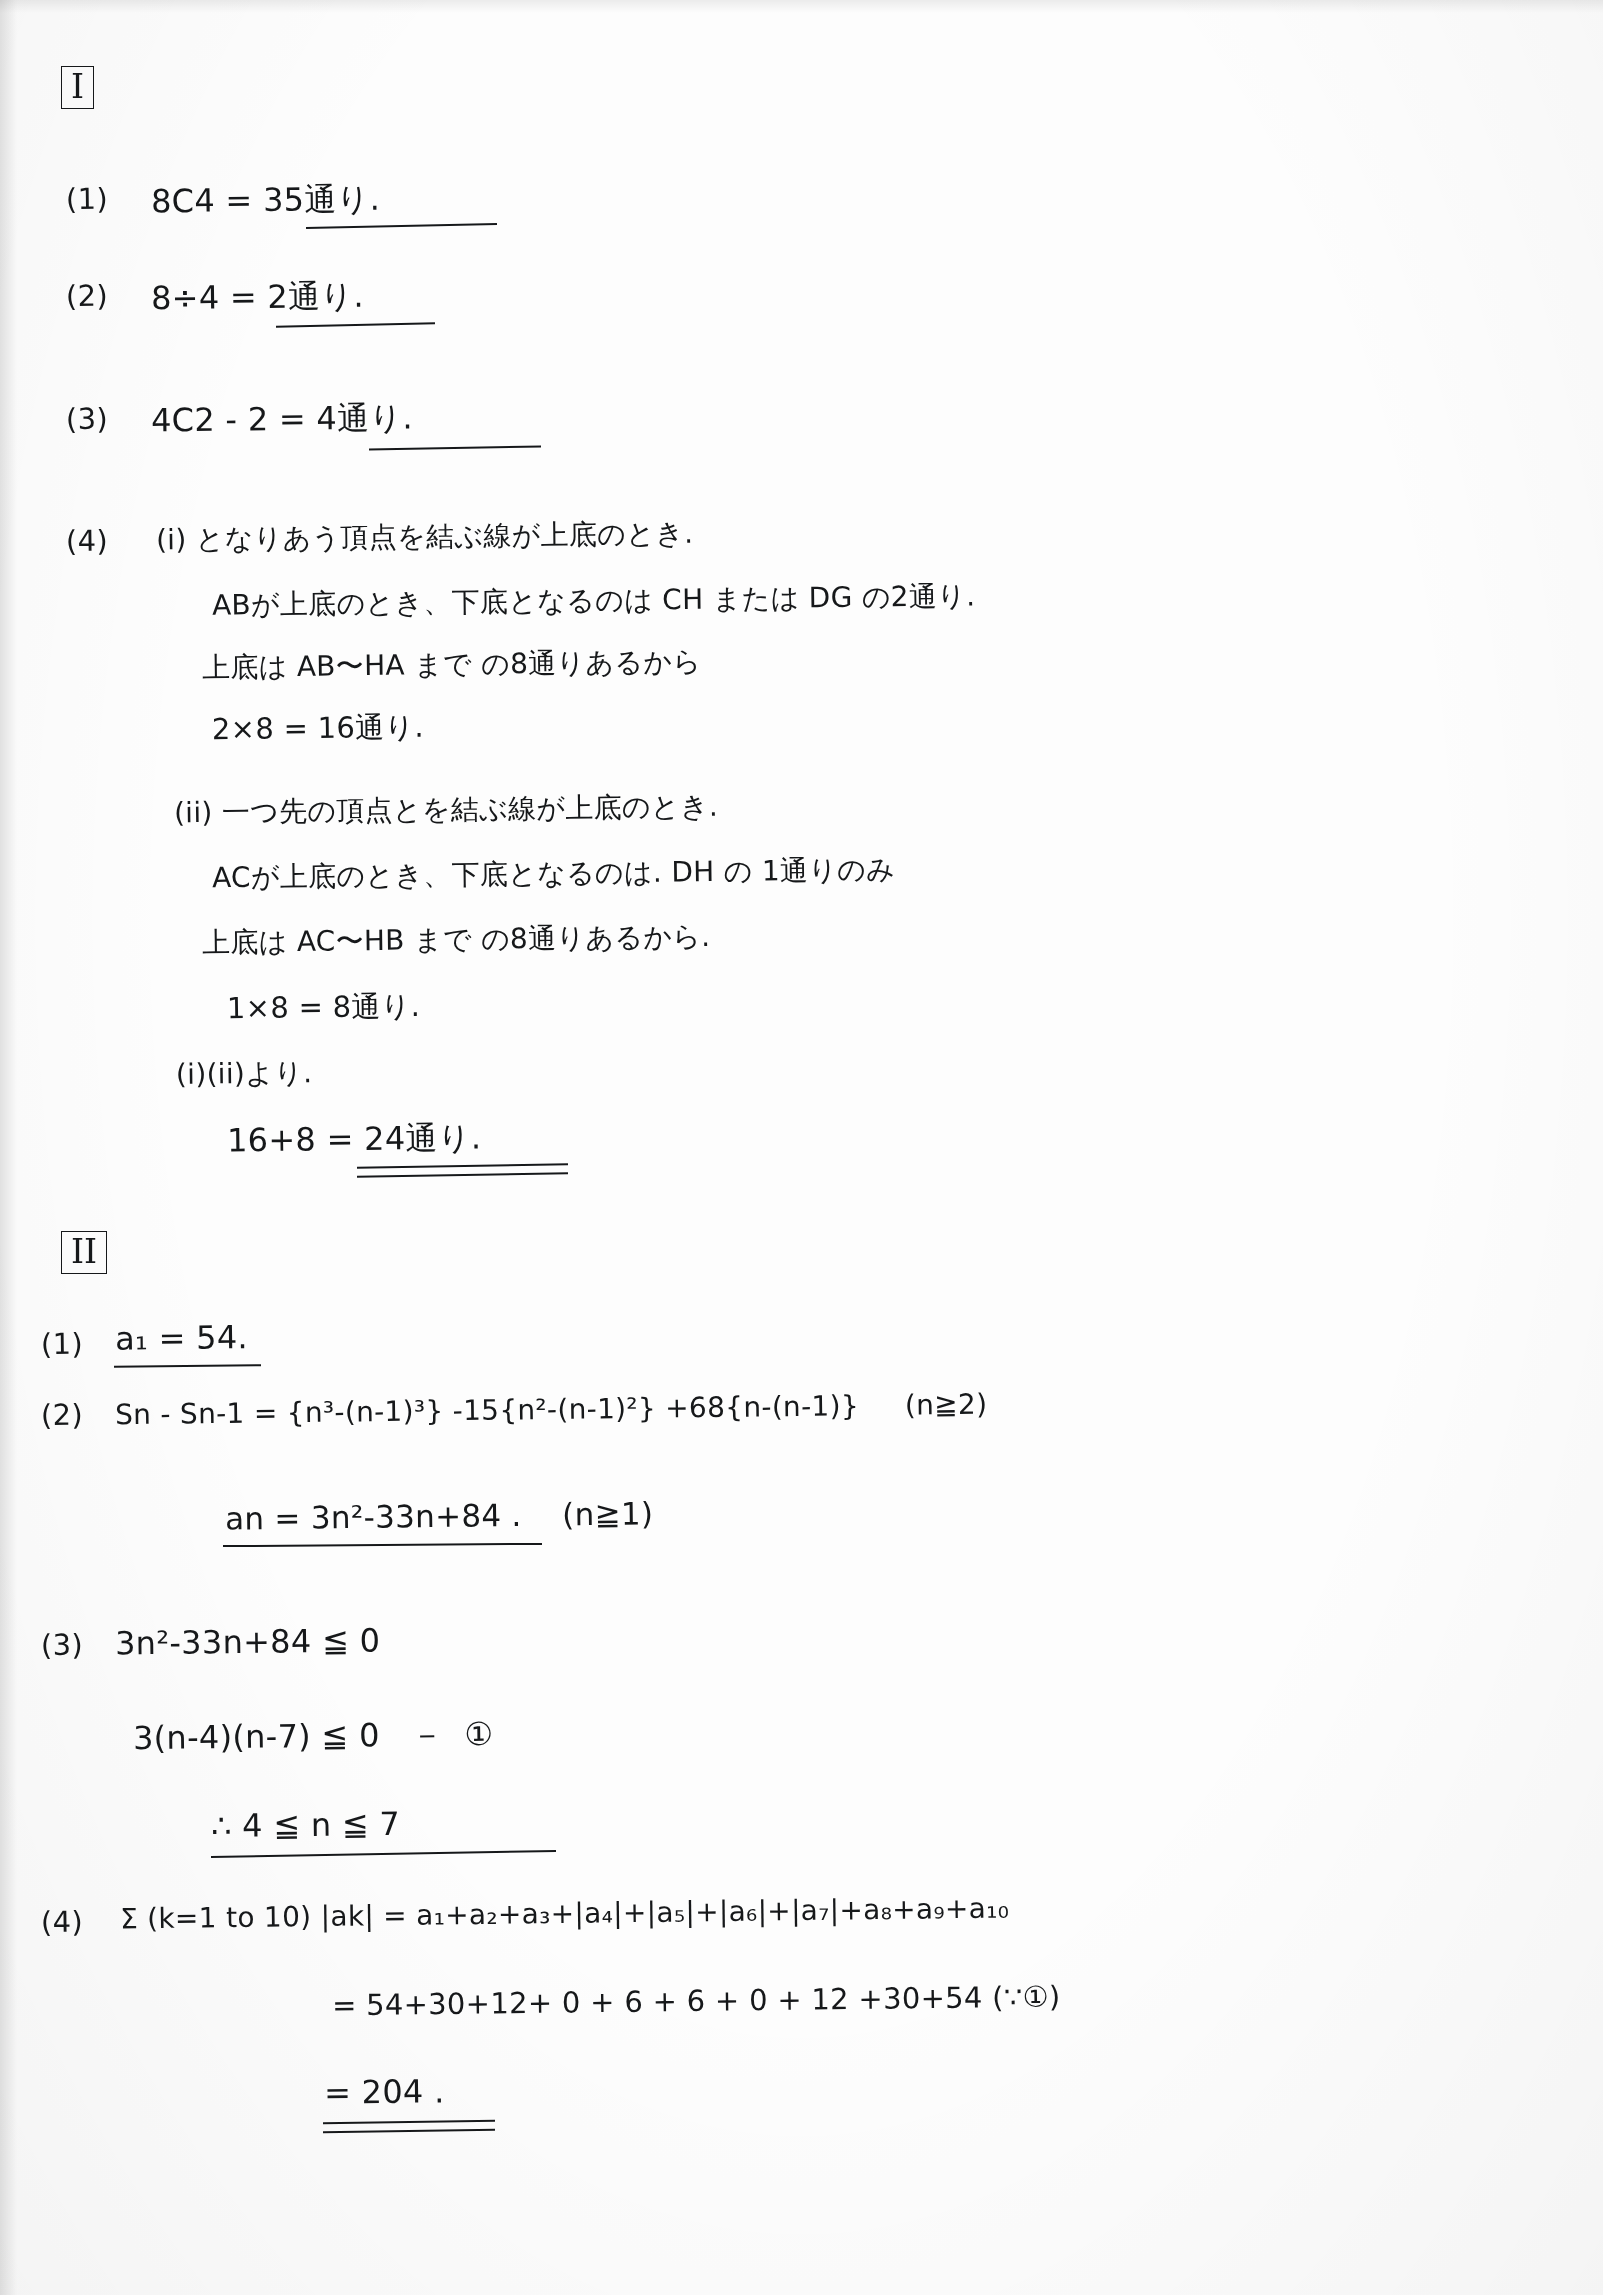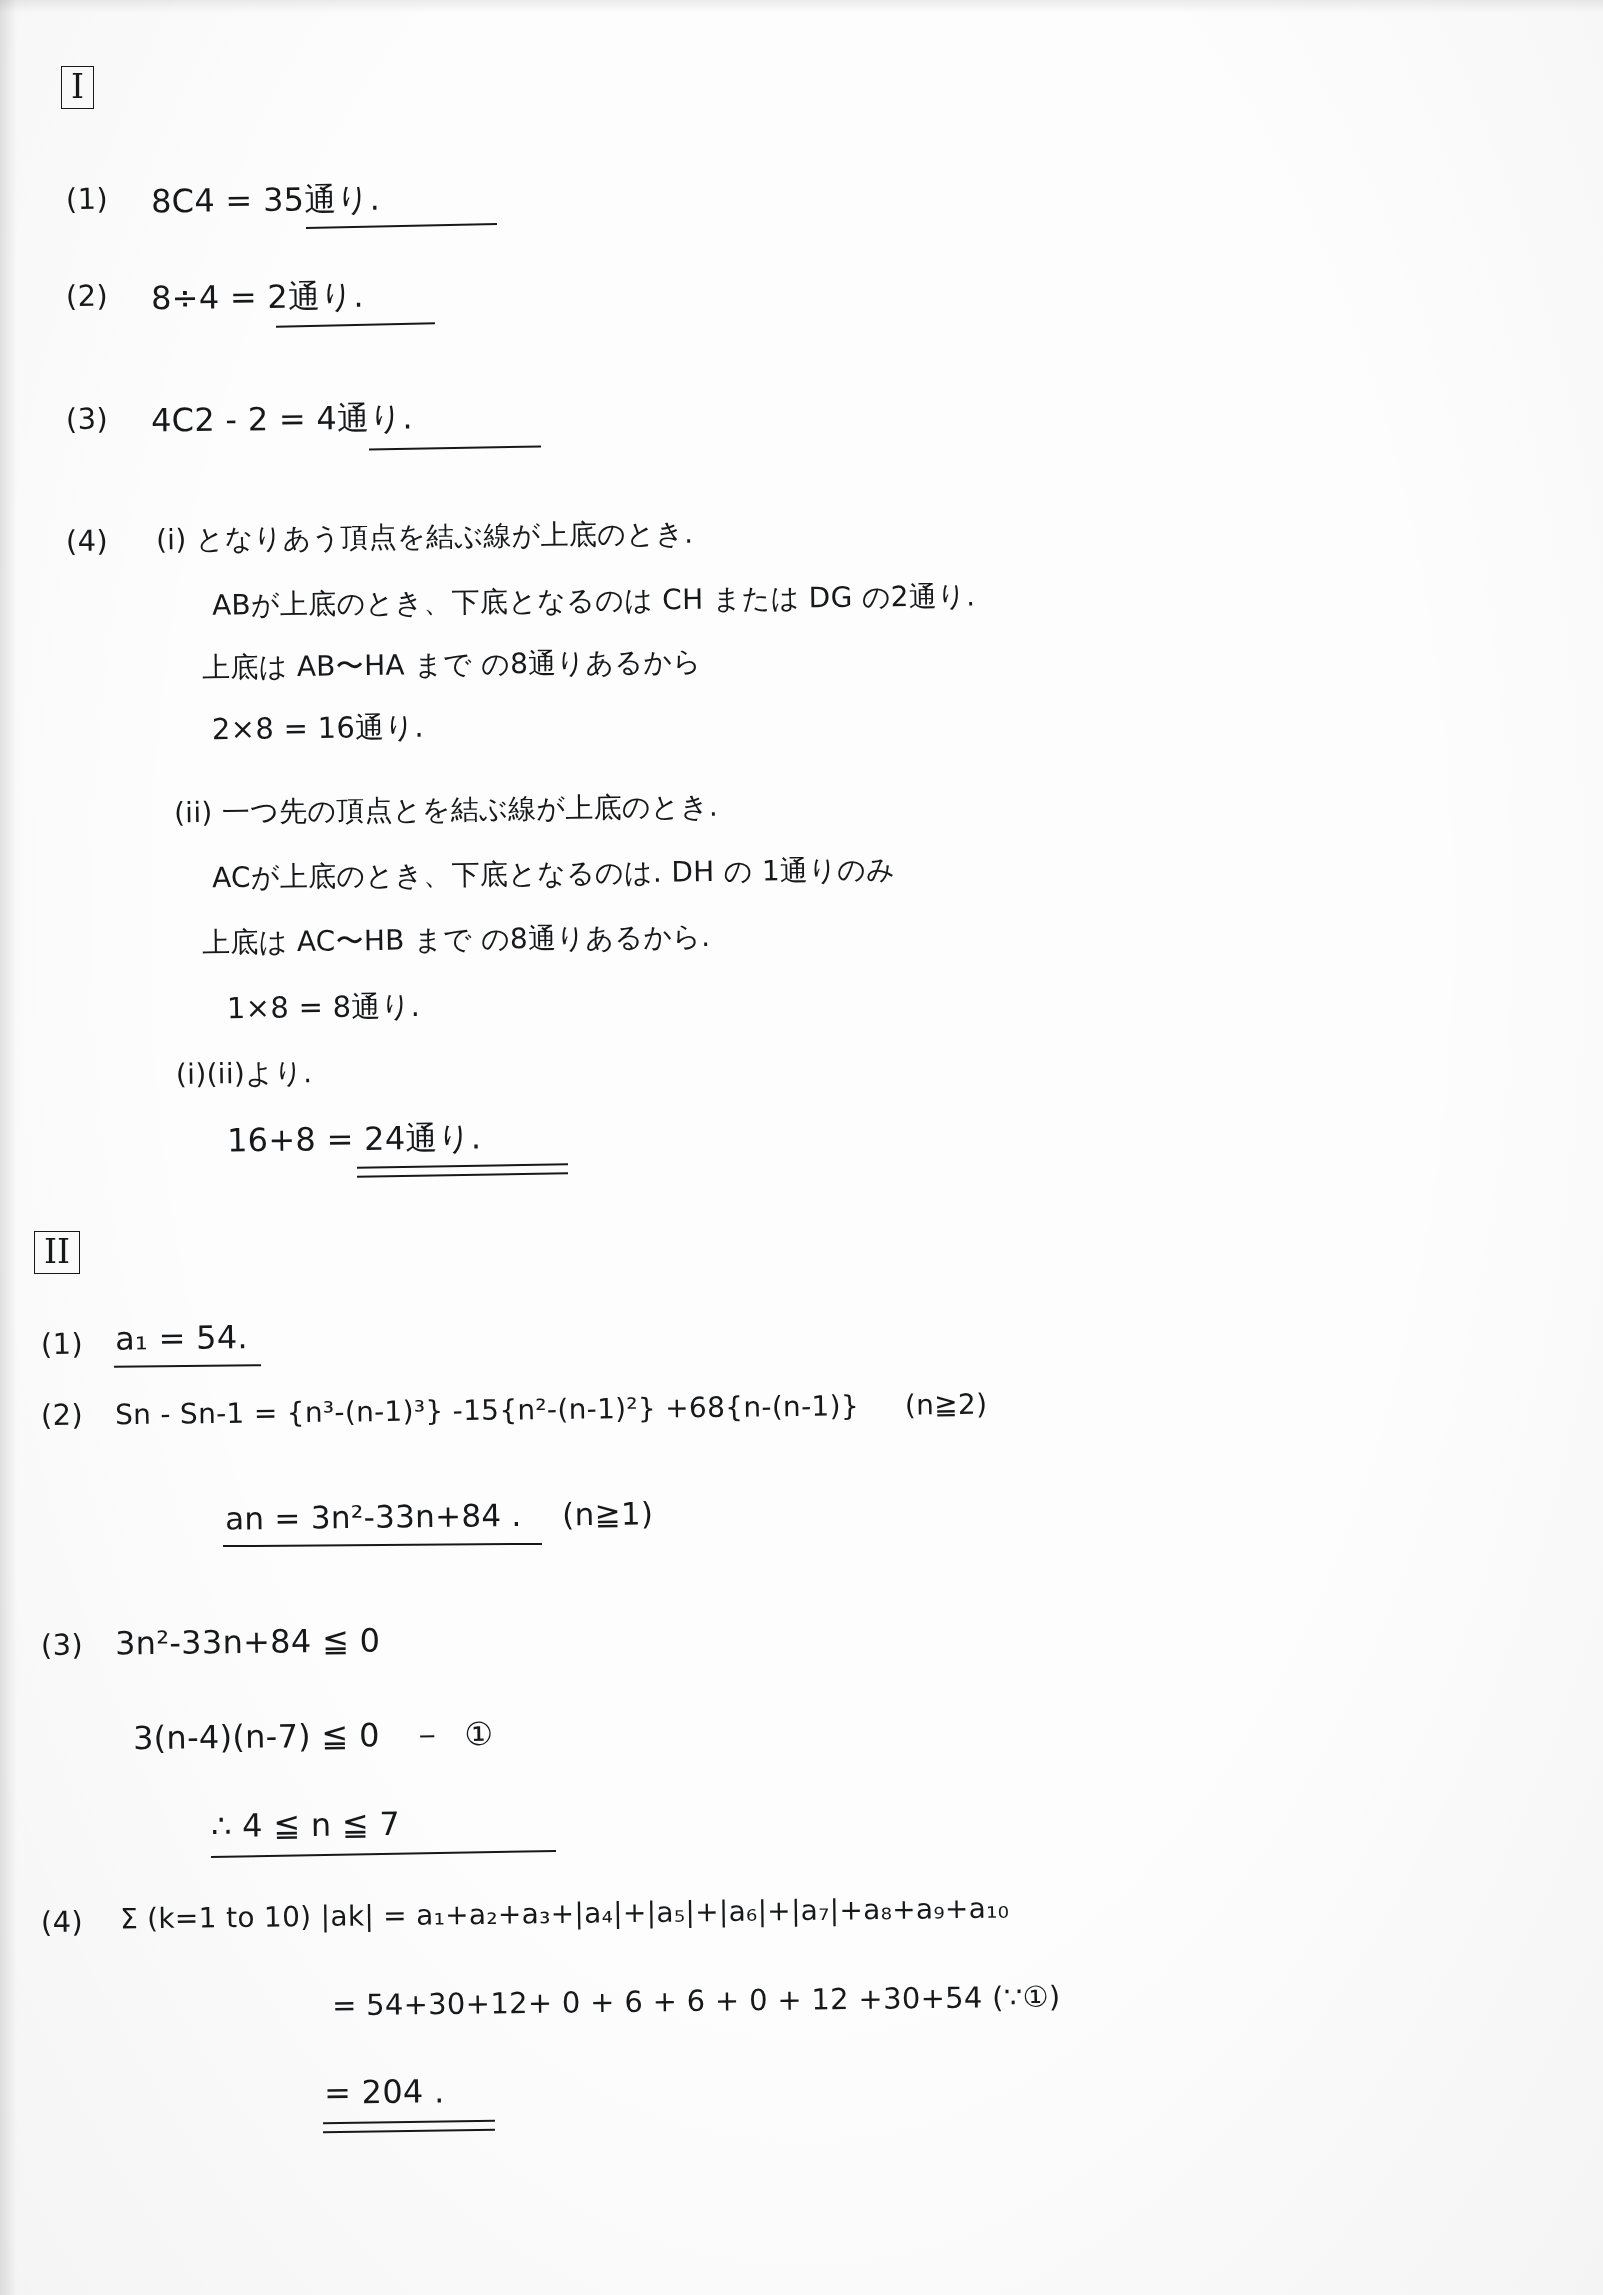--- a/index.html
+++ b/index.html
@@ -97,21 +97,21 @@
   <div class="hw slant" style="left:202px; top:921px; font-size:28px;">上底は AC〜HB まで の8通りあるから.</div>
 
   <div class="hw slant" style="left:227px; top:988px; font-size:29px;">1×8 = 8通り.</div>
 
   <div class="hw slant" style="left:176px; top:1055px; font-size:28px;">(i)(ii)より.</div>
 
   <div class="hw slant" style="left:227px; top:1118px; font-size:32px;">16+8 = 24通り.</div>
   <div style="position:absolute; left:357px; top:1165px; width:211px; height:1.9px; background:#16181a; transform:rotate(-1.0deg);"></div>
   <div style="position:absolute; left:357px; top:1174px; width:211px; height:1.9px; background:#16181a; transform:rotate(-1.0deg);"></div>
 
-  <div class="sec-label slant" style="left:34px; top:1231px;">II</div>
+  <div class="sec-label slant" style="left:61px; top:1231px;">II</div>
 
   <div class="hw slant" style="left:41px; top:1327px; font-size:29px;">(1)</div>
   <div class="hw slant" style="left:115px; top:1319px; font-size:32px;">a₁ = 54.</div>
   <div style="position:absolute; left:114px; top:1365px; width:147px; height:1.9px; background:#16181a; transform:rotate(-0.6deg);"></div>
 
   <div class="hw slant" style="left:41px; top:1398px; font-size:29px;">(2)</div>
   <div class="hw slant" style="left:115px; top:1393px; font-size:28px;">Sn - Sn-1 = {n³-(n-1)³} -15{n²-(n-1)²} +68{n-(n-1)}     (n≧2)</div>
 
   <div class="hw slant" style="left:225px; top:1498px; font-size:31px;">an = 3n²-33n+84 .    (n≧1)</div>
   <div style="position:absolute; left:223px; top:1544px; width:319px; height:1.9px; background:#16181a; transform:rotate(-0.4deg);"></div>

